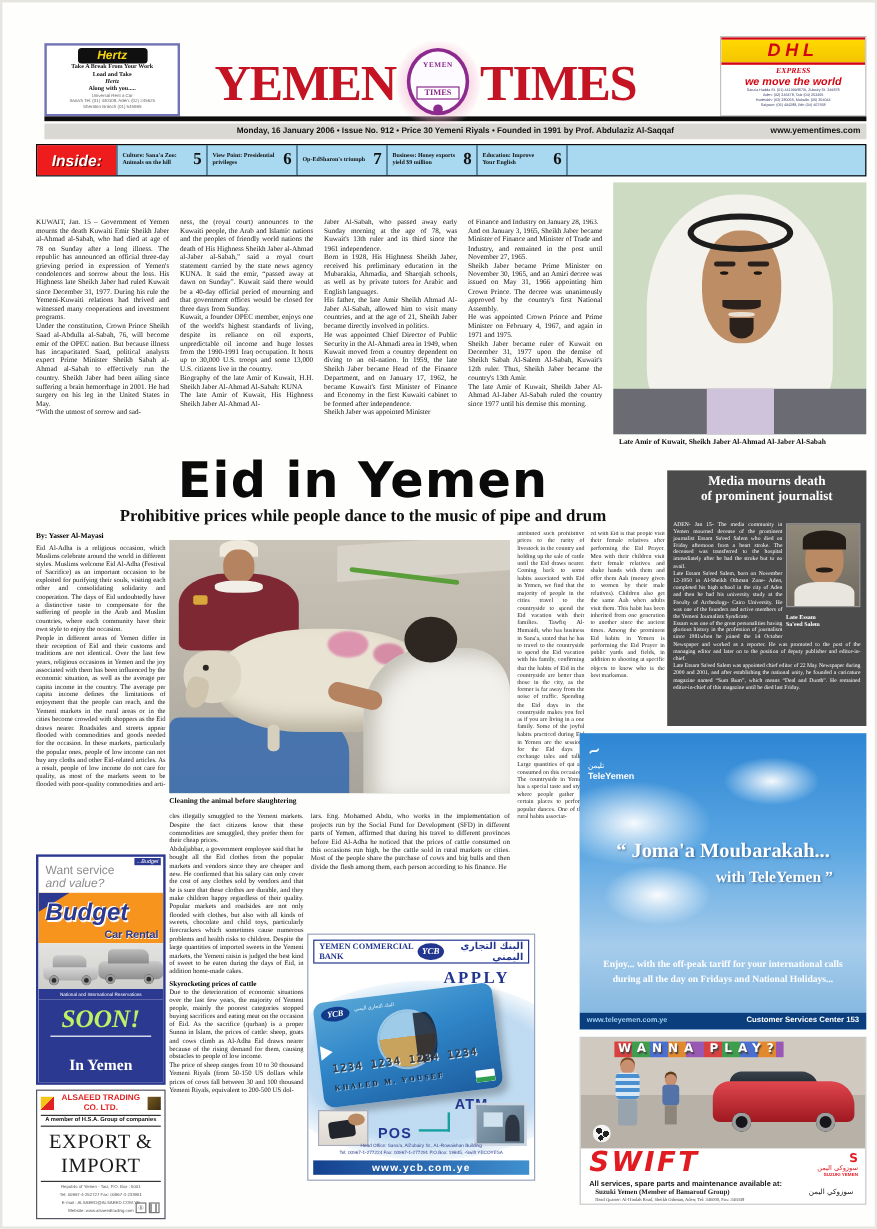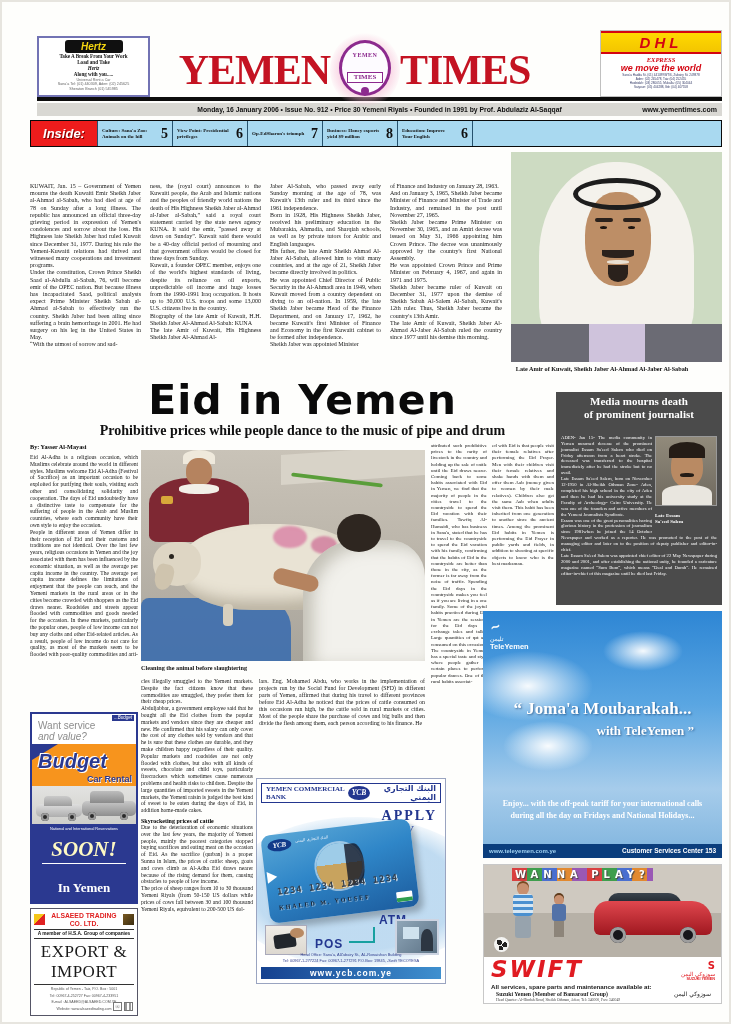--- a/index.html
+++ b/index.html
@@ -80,21 +80,21 @@
                       text-shadow:1px 1px 0 #fff, -1px -1px 0 #fff; }
   .budget .logo .cr { position:absolute; right:4px; bottom:2px; font:bold 9px "Liberation Sans", sans-serif; color:#2b3990;
                       text-shadow:0.5px 0.5px 0 #fff; }
   .budget .cars { position:relative; height:38px; background:linear-gradient(#e3e3e1,#cfcfcb); overflow:hidden; }
   .car { position:absolute; }
   .car .bdy { position:absolute; border-radius:5px; }
   .car .cab { position:absolute; border-radius:4px 6px 0 0; }
   .car .wh { position:absolute; width:8px; height:8px; border-radius:50%; background:#2a2a2a; box-shadow:inset 0 0 0 2px #9b9b9b; }
   .budget .band { height:9px; background:#2b3990; color:#fff; text-align:center; font:3.9px/9px "Liberation Sans", sans-serif; }
   .budget .soonbox { height:100%; background:#2b3990; text-align:center; }
-  .budget .soon { font:bold italic 21px/24px "Liberation Serif", serif; color:#fef9c3; padding-top:4px; }
+  .budget .soon { font:bold italic 21px/24px "Liberation Serif", serif; color:#bef264; padding-top:4px; }
   .budget .iny { font:bold 13px "Liberation Serif", serif; color:#fff; border-top:1px solid #fff; width:80%; margin:2px auto 0; padding-top:16px; }
 
   
   .alsaeed { position:absolute; border:1px solid #556; background:#fff; padding:3px 3px; text-align:center; }
   .alsaeed .row { display:flex; align-items:center; gap:2px; }
   .alsaeed .sq { width:11px; height:11px; flex:none; }
   .alsaeed .brand { flex:1; font:bold 6.8px/7.5px "Liberation Sans", sans-serif; color:#e02222; }
   .alsaeed .member { font:bold 4.8px/6px "Liberation Sans", sans-serif; color:#111;
                      border-top:1px solid #333; border-bottom:1px solid #333; margin:2px 0; padding:1px 0; }
   .alsaeed .main { font:17px/20px "Liberation Serif", serif; color:#1a1a1a; letter-spacing:.5px;
@@ -106,21 +106,21 @@
   
   .ycb { position:absolute; border:1px solid #9aa4c0; background:#fff; overflow:hidden; }
   .ycb .swoosh { position:absolute; left:-30px; top:38px; width:260px; height:150px; border-radius:50%;
                  background:radial-gradient(ellipse, rgba(140,190,230,.55) 0 55%, rgba(140,190,230,0) 75%); }
   .ycb .hdr { position:absolute; left:4px; top:4px; right:4px; height:20px; border:1.5px solid #23368f; background:#fff;
               display:flex; align-items:center; justify-content:space-between; padding:0 4px; }
   .ycb .hen { font:bold 7px "Liberation Serif", serif; color:#23368f; }
   .ycb .oval { width:26px; height:14px; border-radius:50%; background:#23368f; color:#fff;
                font:bold italic 7.5px/14px "Liberation Serif", serif; text-align:center; }
   .ycb .har { font:bold 8px "DejaVu Sans", sans-serif; color:#23368f; direction:rtl; }
-  .ycb .apply { position:absolute; right:8px; top:30px; }
+  .ycb .apply { position:absolute; right:20px; top:30px; }
   .ycb .ap1 { font:bold 14px/14px "Liberation Serif", serif; color:#23368f; letter-spacing:2px; }
   .ycb .ap2 { font:bold italic 11px/12px "Liberation Serif", serif; color:#4a63b8; letter-spacing:3px; }
   .ycb .card { position:absolute; left:8px; top:48px; width:150px; height:88px; border-radius:9px;
                background:linear-gradient(165deg,#5aa7d6 0%,#2f86c8 45%,#1c5c9e 100%);
                transform:rotate(-7deg); box-shadow:4px 6px 6px rgba(0,0,0,.25); overflow:hidden; }
   .ycb .card .clogo { position:absolute; left:6px; top:5px; width:24px; height:12px; border-radius:50%;
                       background:#123a8a; color:#fff; font:bold italic 7px/12px "Liberation Serif", serif; text-align:center; }
   .ycb .card .car2 { position:absolute; left:34px; top:6px; font:4px "DejaVu Sans", sans-serif; color:#e6f0fa; direction:rtl; }
   .ycb .card .circ { position:absolute; left:52px; top:16px; width:46px; height:46px; border-radius:50%;
                      background:linear-gradient(#9ecce8 0 45%, #c8a35e 45% 100%); box-shadow:0 0 0 2px rgba(255,255,255,.5); }

